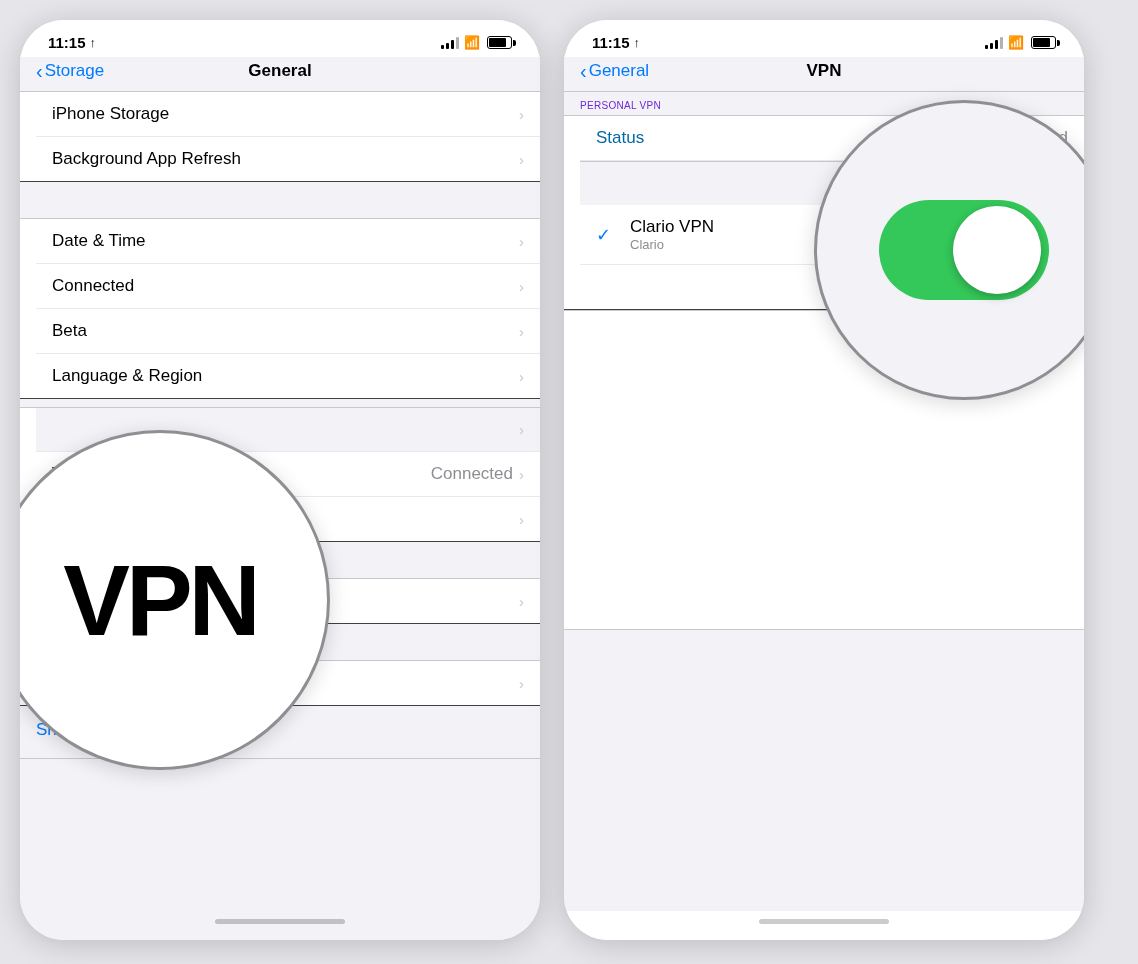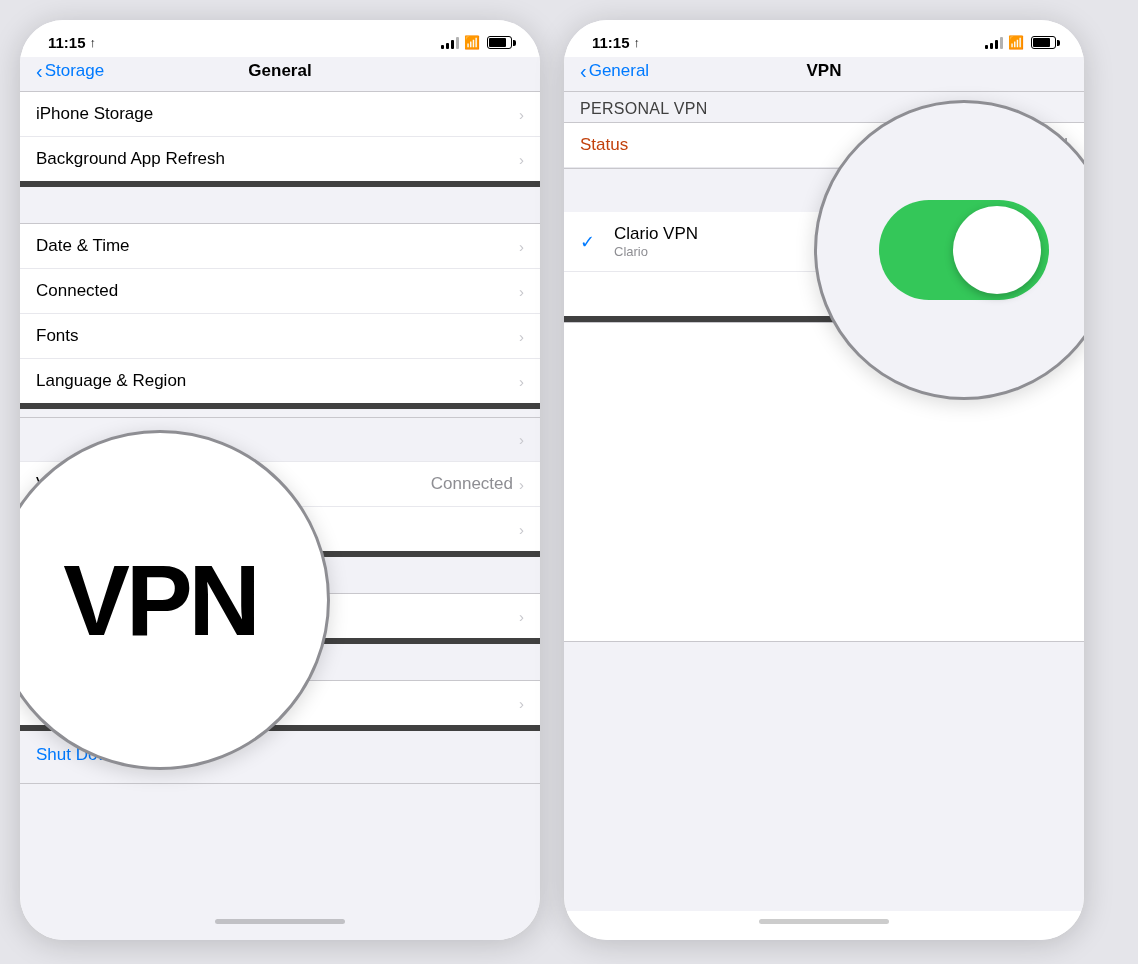--- a/index.html
+++ b/index.html
@@ -143,21 +143,22 @@
       background: #f2f2f7;
     }
     .section-gap-small {
       height: 10px;
       background: #f2f2f7;
     }
 
     .list-group {
       background: #fff;
       border-top: 1px solid #c8c7cc;
-      border-bottom: 6px solid #404040;
+      border-bottom: 1px solid #404040;
+      padding-left: 16px;
     }
 
     .list-item {
       display: flex;
       align-items: center;
       justify-content: space-between;
       padding: 12px 16px;
       background: #fff;
       border-bottom: 1px solid #e8e8ed;
       min-height: 44px;
@@ -249,22 +250,22 @@
       box-shadow: 0 3px 8px rgba(0,0,0,0.25);
     }
 
     
     .vpn-content {
       flex: 1;
       background: #f2f2f7;
     }
     .section-header {
       padding: 8px 16px 4px 16px;
-      font-size: 16px;
-      color: #404040;
+      font-size: 10px;
+      color: #6d28d9;
       text-transform: uppercase;
       letter-spacing: 0.3px;
       background: #f2f2f7;
     }
     .vpn-status-row {
       display: flex;
       align-items: center;
       justify-content: space-between;
       padding: 12px 16px;
       background: #fff;
@@ -385,21 +386,21 @@
             <span class="chevron">›</span>
           </span>
         </div>
         <div class="list-item">
           <span class="list-item-label">Connected</span>
           <span class="list-item-value">
             <span class="chevron">›</span>
           </span>
         </div>
         <div class="list-item">
-          <span class="list-item-label">Fonts</span>
+          <span class="list-item-label">Beta</span>
           <span class="list-item-value">
             <span class="chevron">›</span>
           </span>
         </div>
         <div class="list-item">
           <span class="list-item-label">Language &amp; Region</span>
           <span class="list-item-value">
             <span class="chevron">›</span>
           </span>
         </div>
@@ -493,21 +494,21 @@
       </a>
       <span class="nav-title">VPN</span>
     </div>
 
     <div class="vpn-content">
 
       <div class="section-header">PERSONAL VPN</div>
 
       <div class="list-group">
         <div class="vpn-status-row">
-          <span style="font-size:17px;color:#c2410c;">Status</span>
+          <span style="font-size:17px;color:#0369a1;">Status</span>
           <span style="font-size:17px;color:#8e8e93;">Connected</span>
         </div>
 
         <div style="height:44px;background:#f2f2f7;border-top:1px solid #c8c7cc;"></div>
 
         <div class="vpn-item">
           <span class="vpn-check">✓</span>
           <div class="vpn-item-info">
             <div class="vpn-item-name">Clario VPN</div>
             <div class="vpn-item-sub">Clario</div>

